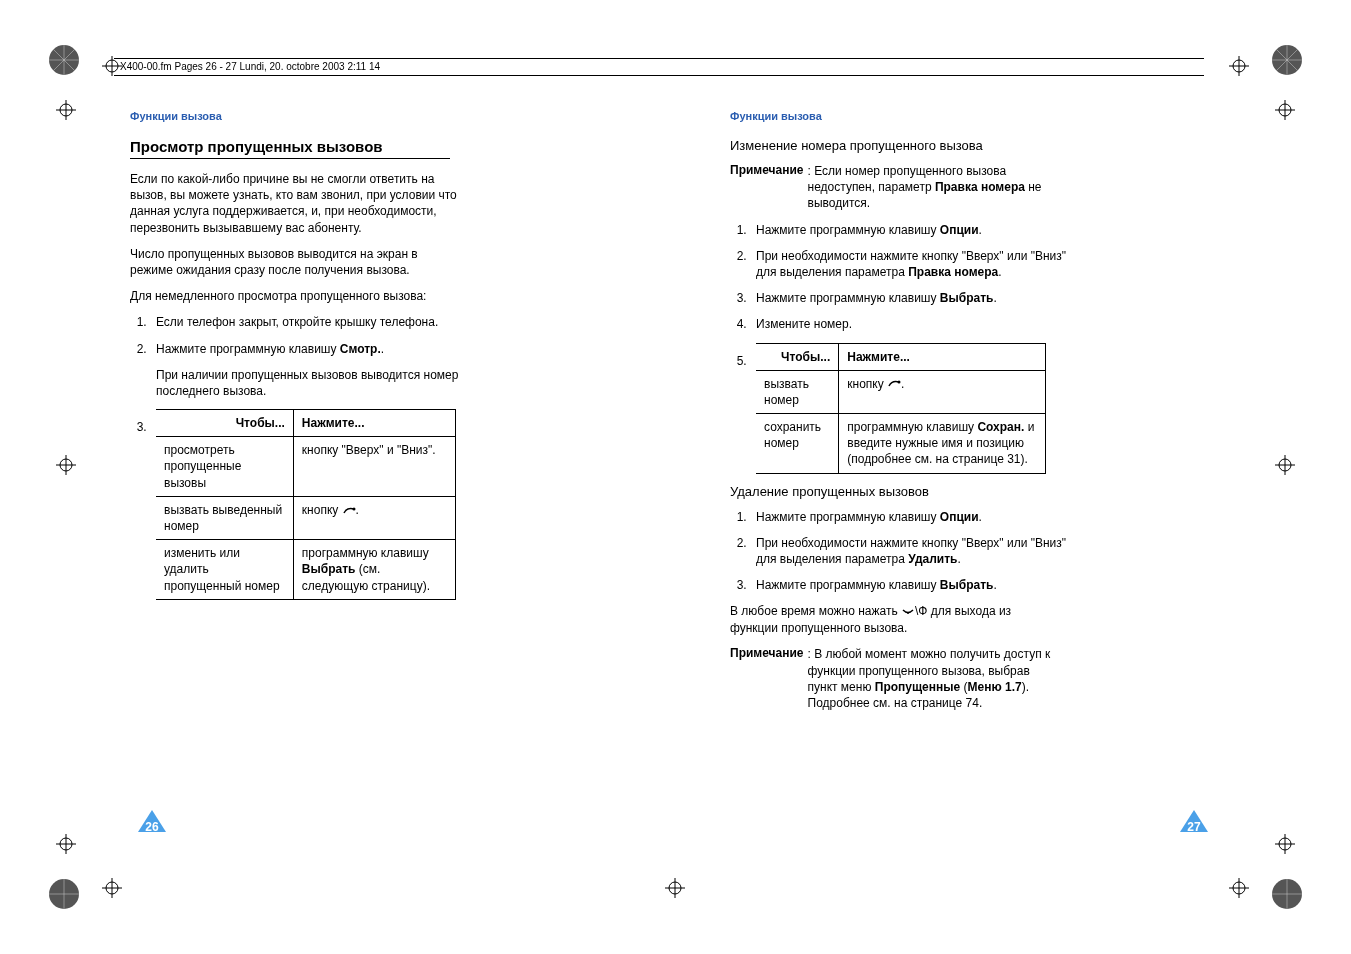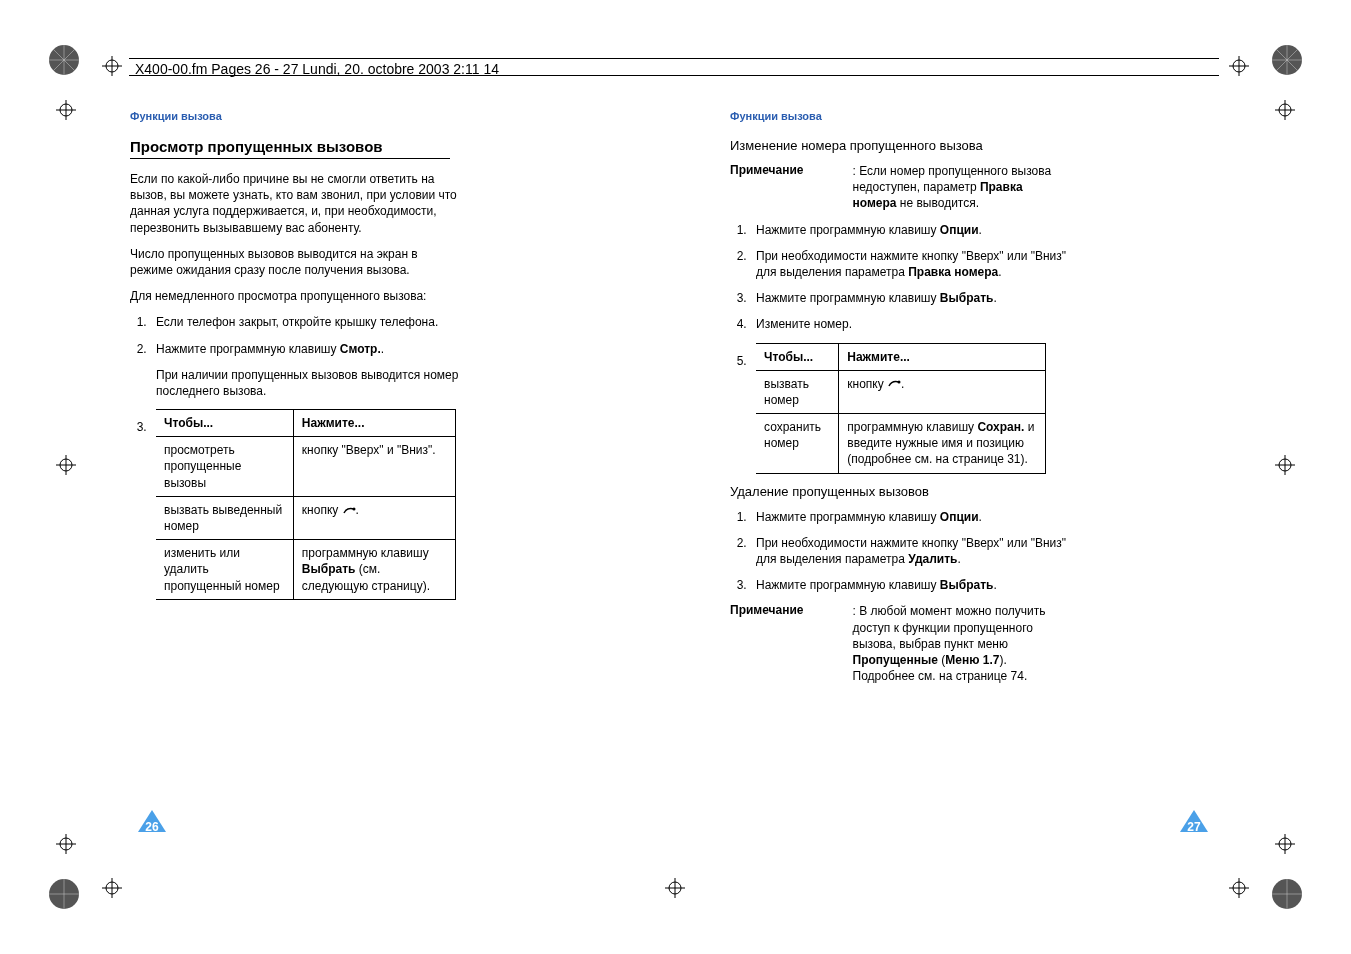--- a/index.html
+++ b/index.html
@@ -20,23 +20,23 @@
   }
   .crop-mark svg { width: 20px; height: 20px; }
   .starburst {
     position: absolute;
     width: 32px;
     height: 32px;
   }
   .starburst svg { width: 32px; height: 32px; }
   .header-line {
     position: absolute;
-    left: 129px;
+    left: 114px;
     top: 58px;
-    font-size: 14px;
+    font-size: 10px;
     border-top: 0.5px solid #000;
     border-bottom: 0.5px solid #000;
     padding: 2px 6px;
     width: 1090px;
     box-sizing: border-box;
     height: 18px;
   }
   .page {
     position: absolute;
     top: 110px;
@@ -66,21 +66,20 @@
   p.body {
     margin: 0 0 10px 0;
     line-height: 1.35;
     width: 330px;
     font-size: 12px;
   }
   .note-row {
     display: flex;
     width: 330px;
     margin-bottom: 10px;
-    gap: 45px;
   }
   .note-label { font-weight: bold; flex-shrink: 0; }
   .note-text { margin-left: 4px; line-height: 1.35; }
   ol.steps {
     margin: 0 0 10px 0;
     padding-left: 20px;
     width: 330px;
   }
   ol.steps li {
     margin-bottom: 10px;
@@ -100,21 +99,21 @@
     vertical-align: top;
     font-size: 12px;
     line-height: 1.35;
   }
   table.inner th {
     font-weight: bold;
     border-top: 1.5px solid #000;
     border-bottom: 1px solid #000;
     border-left: none;
   }
-  table.inner th:first-child { border-left: none; }
+  table.inner th:first-child { border-left: none; text-align: right; }
   table.inner td:first-child, table.inner th:first-child { border-left: none; }
   table.inner tr:last-child td { border-bottom: 1.5px solid #000; }
   .page-num {
     position: absolute;
     width: 0;
     height: 0;
     border-left: 14px solid transparent;
     border-right: 14px solid transparent;
     border-bottom: 22px solid #4aa0e8;
   }
@@ -302,20 +301,24 @@
         </tbody>
           </table>
       </li>
     </ol>
     <h3 class="subtitle">Удаление пропущенных вызовов</h3>
     <ol class="steps">
       <li><span>Нажмите программную клавишу </span><b>Опции</b><span>.</span></li>
       <li><span>При необходимости нажмите кнопку "Вверх" или "Вниз" для выделения параметра </span><b>Удалить</b><span>.</span></li>
       <li><span>Нажмите программную клавишу </span><b>Выбрать</b><span>.</span></li>
     </ol>
+    <p class="body"><span>В любое время можно нажать </span><span class="call-icon"><svg viewBox="0 0 14 10">
+            <path d="M2 4 Q7 9 12 4" fill="none" stroke="#000" stroke-width="1.5"></path>
+            <circle cx="7" cy="7" r="1" fill="#000"></circle>
+          </svg></span>\Ф<span> для выхода из функции пропущенного вызова.</span></p>
     <div class="note-row">
       <span class="note-label">Примечание</span>
       <span class="note-text"><span>: В любой момент можно получить доступ к функции пропущенного вызова, выбрав пункт меню </span><b>Пропущенные</b><span> (</span><b>Меню 1.7</b><span>). Подробнее см. на странице 74.</span></span>
     </div>
   </div>
 </div>
 <div class="page-num" style="left:1180px;top:810px;"></div>
 <div class="page-num-text" style="left:1180px;top:820px;">27</div>
 
 </body></html>

